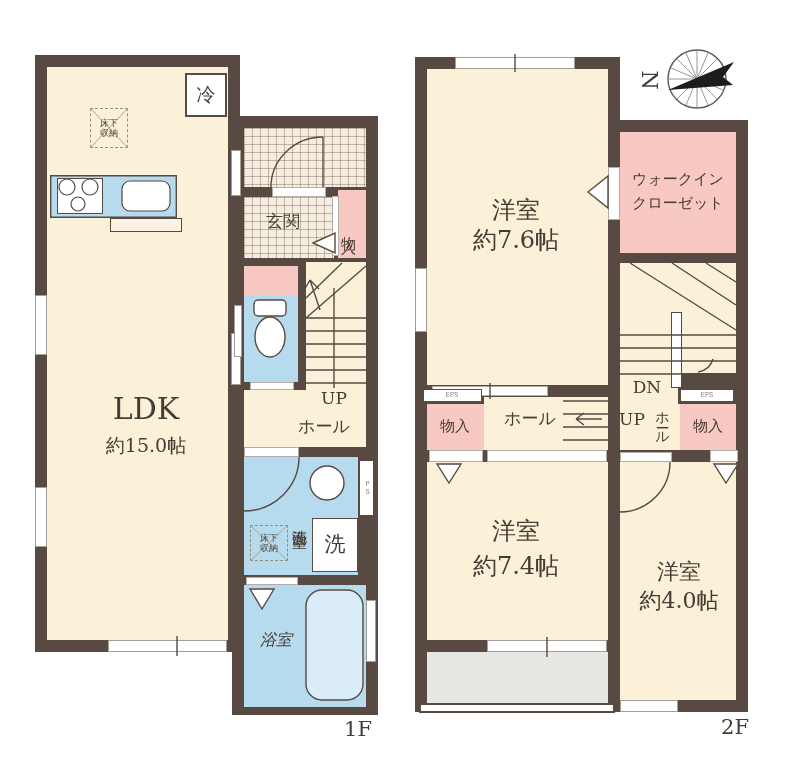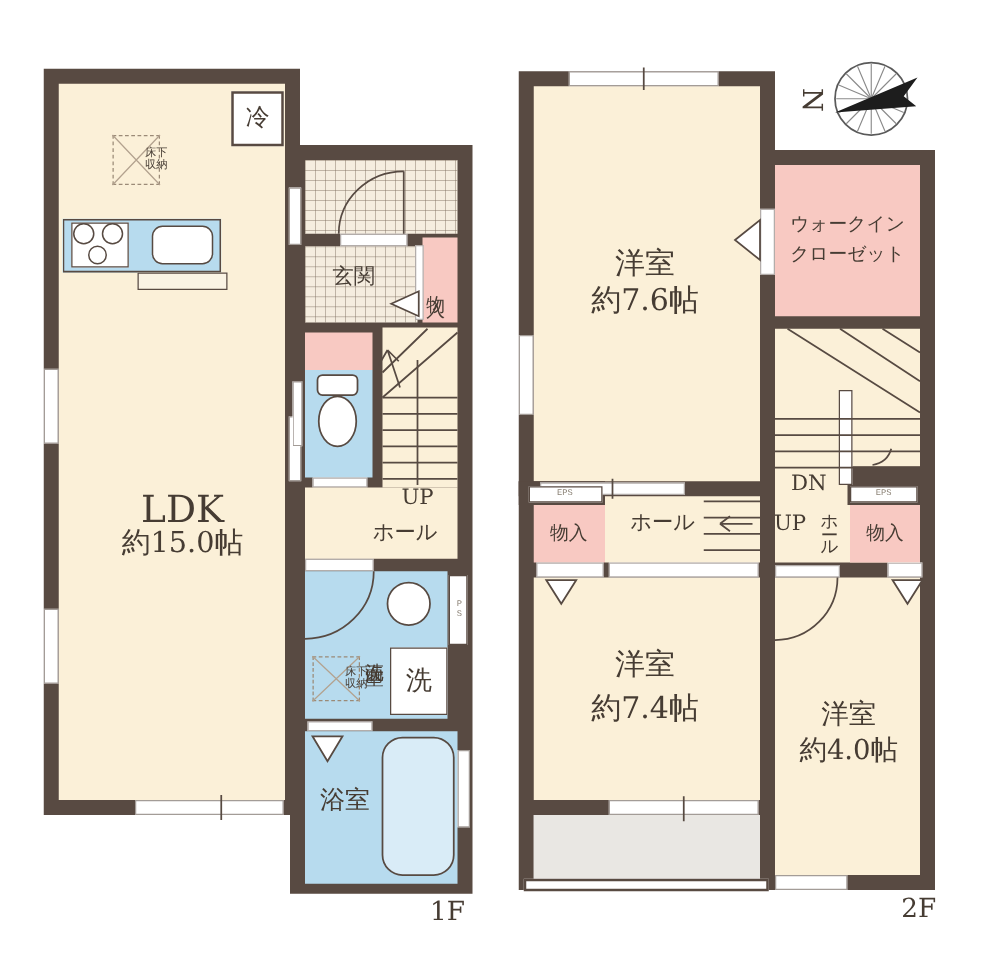--- a/index.html
+++ b/index.html
@@ -16,21 +16,21 @@
                          linear-gradient(90deg,rgba(125,110,95,.45) 1px,transparent 1px);
         background-size:8px 8px;}
   .win{position:absolute;background:#ffffff;box-shadow:inset 0 0 0 1px rgba(87,74,66,.55);}
   .door{position:absolute;background:#ffffff;box-shadow:inset 0 0 0 1px rgba(87,74,66,.45);}
   .whitebox{position:absolute;background:#ffffff;border:1.6px solid #584A42;box-sizing:border-box;}
   .dashedbox{position:absolute;border:1.4px dashed #9b8a77;box-sizing:border-box;}
   .lbl{position:absolute;color:#463C33;transform:translate(-50%,-50%);white-space:nowrap;
        text-align:center;line-height:1.15;}
   .vlbl{position:absolute;color:#463C33;writing-mode:vertical-rl;text-orientation:upright;
         transform:translate(-50%,-50%);letter-spacing:2px;line-height:1;}
-  .wrap{white-space:normal;word-break:break-all;margin-left:16px;}
+  .wrap{white-space:normal;word-break:break-all;}
   .tiny{font-family:Liberation Mono, monospace;color:#8d8478;}
   svg.overlay{position:absolute;left:0;top:0;pointer-events:none;}
 </style>
 </head>
 <body>
 
 <div id="canvas">
 
   <div class="wall" style="left:35px;top:55px;width:205px;height:597px;"></div>
   <div class="wall" style="left:232px;top:116px;width:146px;height:599px;"></div>
@@ -170,32 +170,32 @@
           <path d="M677 59 L717 99 M717 59 L677 99"></path>
           <path d="M671 68 L723 90 M723 68 L671 90"></path>
           <path d="M686 53 L708 105 M708 53 L686 105"></path>
         </g>
         <polygon points="668,90 734,62 723,77 733,85" fill="#1d1d1d" stroke="none"></polygon>
       </g>
     </g>
   </svg>
 
   <div class="lbl" style="left:146px;top:409px;font-size:30px;">LDK</div>
-  <div class="lbl" style="left:146px;top:435px;font-size:23px;">約15.0帖</div>
+  <div class="lbl" style="left:146px;top:446px;font-size:19px;">約15.0帖</div>
   <div class="lbl" style="left:206px;top:95px;font-size:19px;">冷</div>
   <div class="lbl wrap" style="left:109px;top:128px;font-size:9px;width:24px;white-space:normal;">床下収納</div>
   <div class="lbl" style="left:283px;top:222px;font-size:17px;">玄関</div>
   <div class="vlbl" style="left:348px;top:227px;font-size:15px;">物入</div>
   <div class="lbl" style="left:334px;top:399px;font-size:17px;">UP</div>
   <div class="lbl" style="left:324px;top:427px;font-size:17px;">ホール</div>
   <div class="vlbl" style="left:299px;top:521px;font-size:15px;">洗面室</div>
   <div class="lbl" style="left:335px;top:544px;font-size:21px;">洗</div>
   <div class="lbl wrap" style="left:269px;top:543px;font-size:9px;width:24px;white-space:normal;">床下収納</div>
   <div class="vlbl tiny" style="left:367px;top:488px;font-size:7px;letter-spacing:0;">PS</div>
-  <div class="lbl" style="left:276px;top:640px;font-size:20px;">浴室</div>
+  <div class="lbl" style="left:276px;top:640px;font-size:16px;font-style:italic;">浴室</div>
   <div class="lbl" style="left:358px;top:729px;font-size:21px;">1F</div>
 
   <div class="lbl" style="left:649px;top:80px;font-size:22px;transform:translate(-50%,-50%) rotate(90deg);">N</div>
   <div class="lbl" style="left:516px;top:211px;font-size:24px;">洋室</div>
   <div class="lbl" style="left:516px;top:241px;font-size:24px;">約7.6帖</div>
   <div class="lbl" style="left:678px;top:180px;font-size:15px;">ウォークイン</div>
   <div class="lbl" style="left:678px;top:204px;font-size:15px;">クローゼット</div>
   <div class="lbl" style="left:647px;top:388px;font-size:17px;">DN</div>
   <div class="lbl" style="left:632px;top:420px;font-size:17px;">UP</div>
   <div class="vlbl" style="left:663px;top:421px;font-size:14px;">ホール</div>

